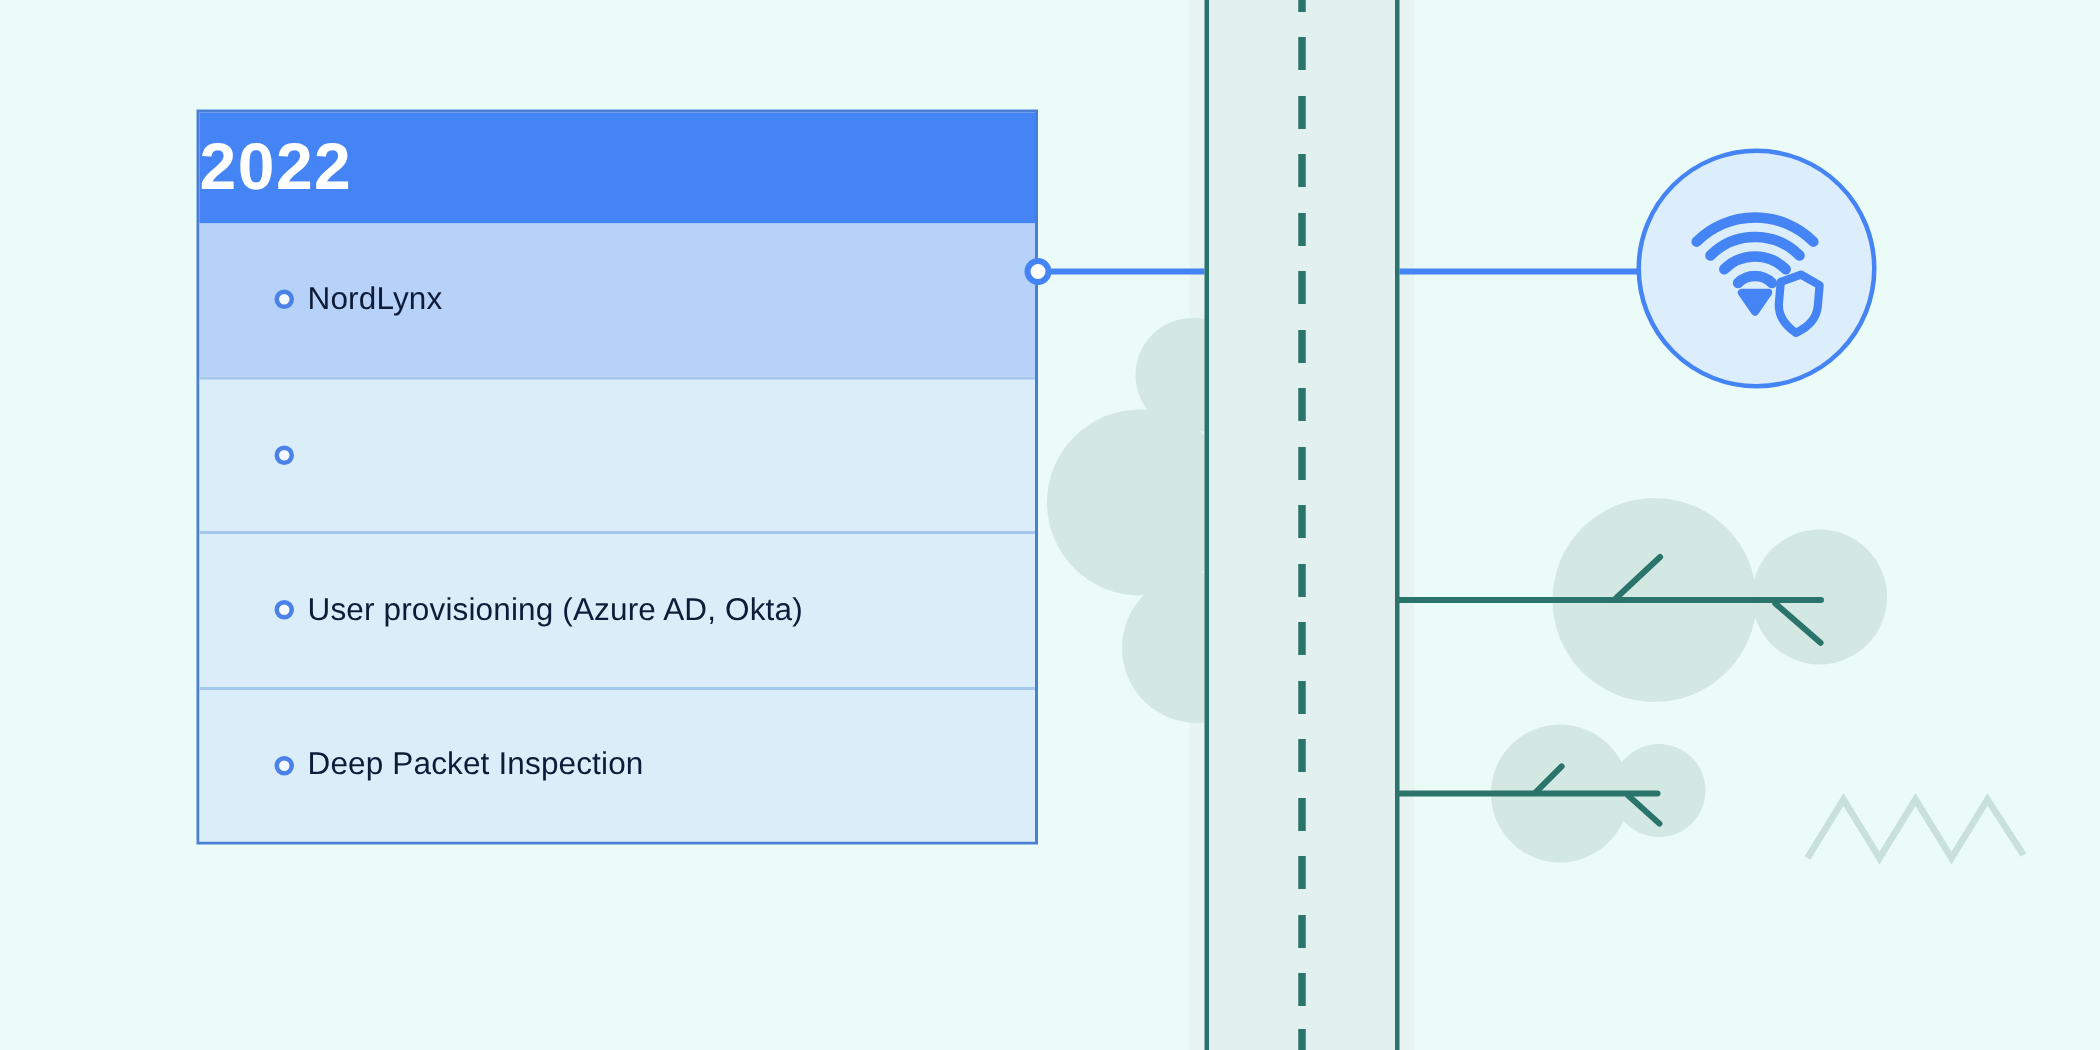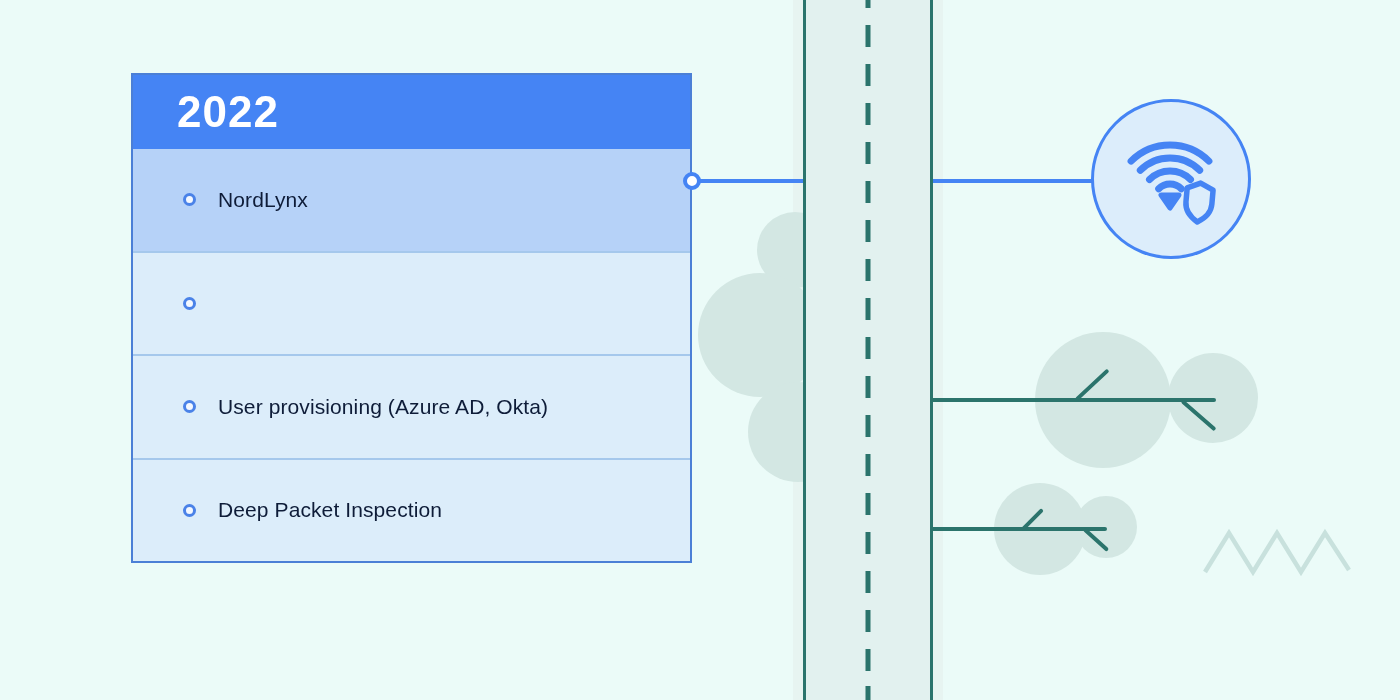--- a/index.html
+++ b/index.html
@@ -20,23 +20,23 @@
   
   .twig{height:4px;background:#2b746c;border-radius:2px;transform-origin:0 50%;}
   
   .connector-line{left:692px;top:179px;width:401px;height:4px;background:#4584f4;}
   .connector-node{left:683px;top:172px;width:18px;height:18px;border-radius:50%;
         background:#ffffff;border:4px solid #4584f4;box-sizing:border-box;}
   
   .card{left:131px;top:73px;width:561px;height:490px;border:2px solid #4b7fd6;
         box-sizing:border-box;display:flex;flex-direction:column;}
   .card-header{height:74px;flex:0 0 74px;background:#4584f4;display:flex;align-items:center;}
-  .card-year{color:#ffffff;font-size:44px;font-weight:700;letter-spacing:1px;padding-left:44px;}
+  .card-year{color:#ffffff;font-size:44px;font-weight:700;letter-spacing:1px;}
   .card-rows{flex:1;display:flex;flex-direction:column;}
-  .row{flex:1;display:flex;align-items:center;gap:22px;padding-left:50px;background:#dcedfa;}
+  .row{flex:1;display:flex;align-items:center;gap:9px;padding-left:50px;background:#dcedfa;}
   .row + .row{border-top:2px solid #a5c8ec;}
   .row.highlighted{background:#b6d2f8;}
   .bullet{width:13px;height:13px;border-radius:50%;border:3.5px solid #4a82e8;
         background:#f4f8ff;box-sizing:border-box;flex:0 0 13px;}
   .row-label{font-size:21px;font-weight:500;color:#0e1c38;letter-spacing:.1px;}
   
   .badge{left:1091px;top:99px;width:160px;height:160px;border-radius:50%;
         background:#dcedfb;border:3px solid #4584f4;box-sizing:border-box;}
   .badge svg{position:absolute;left:-3px;top:-3px;}
 </style>

